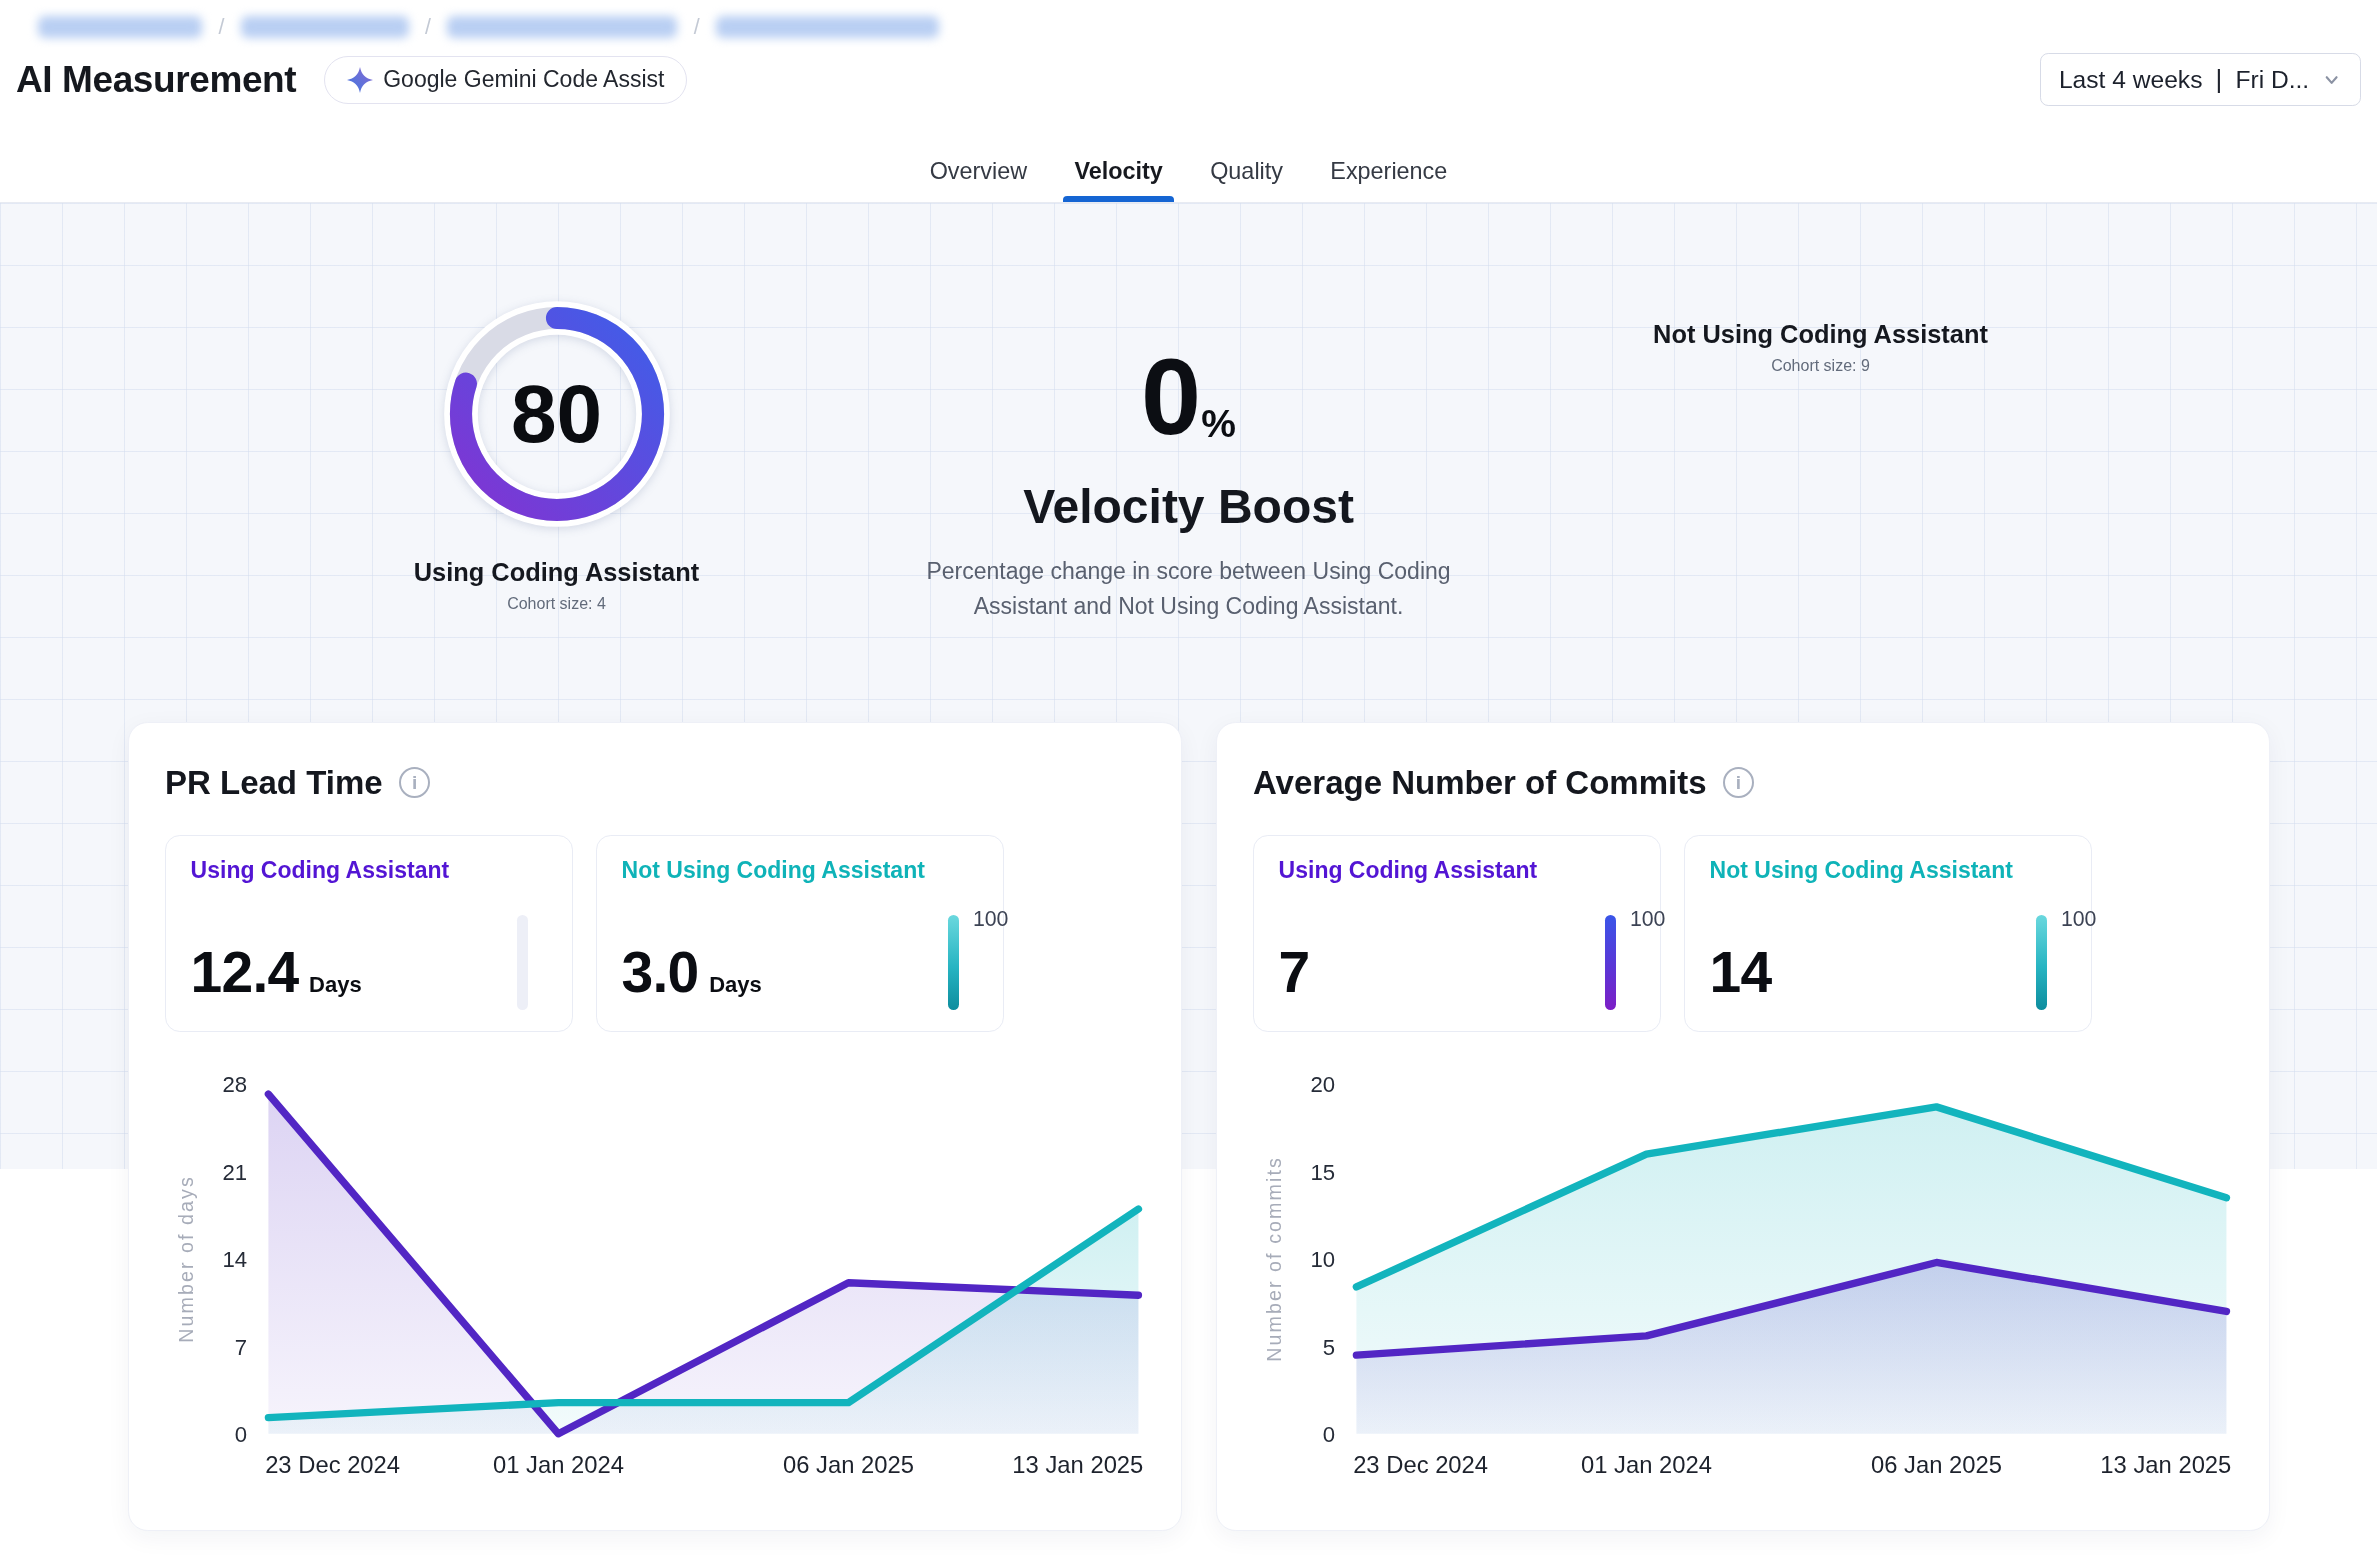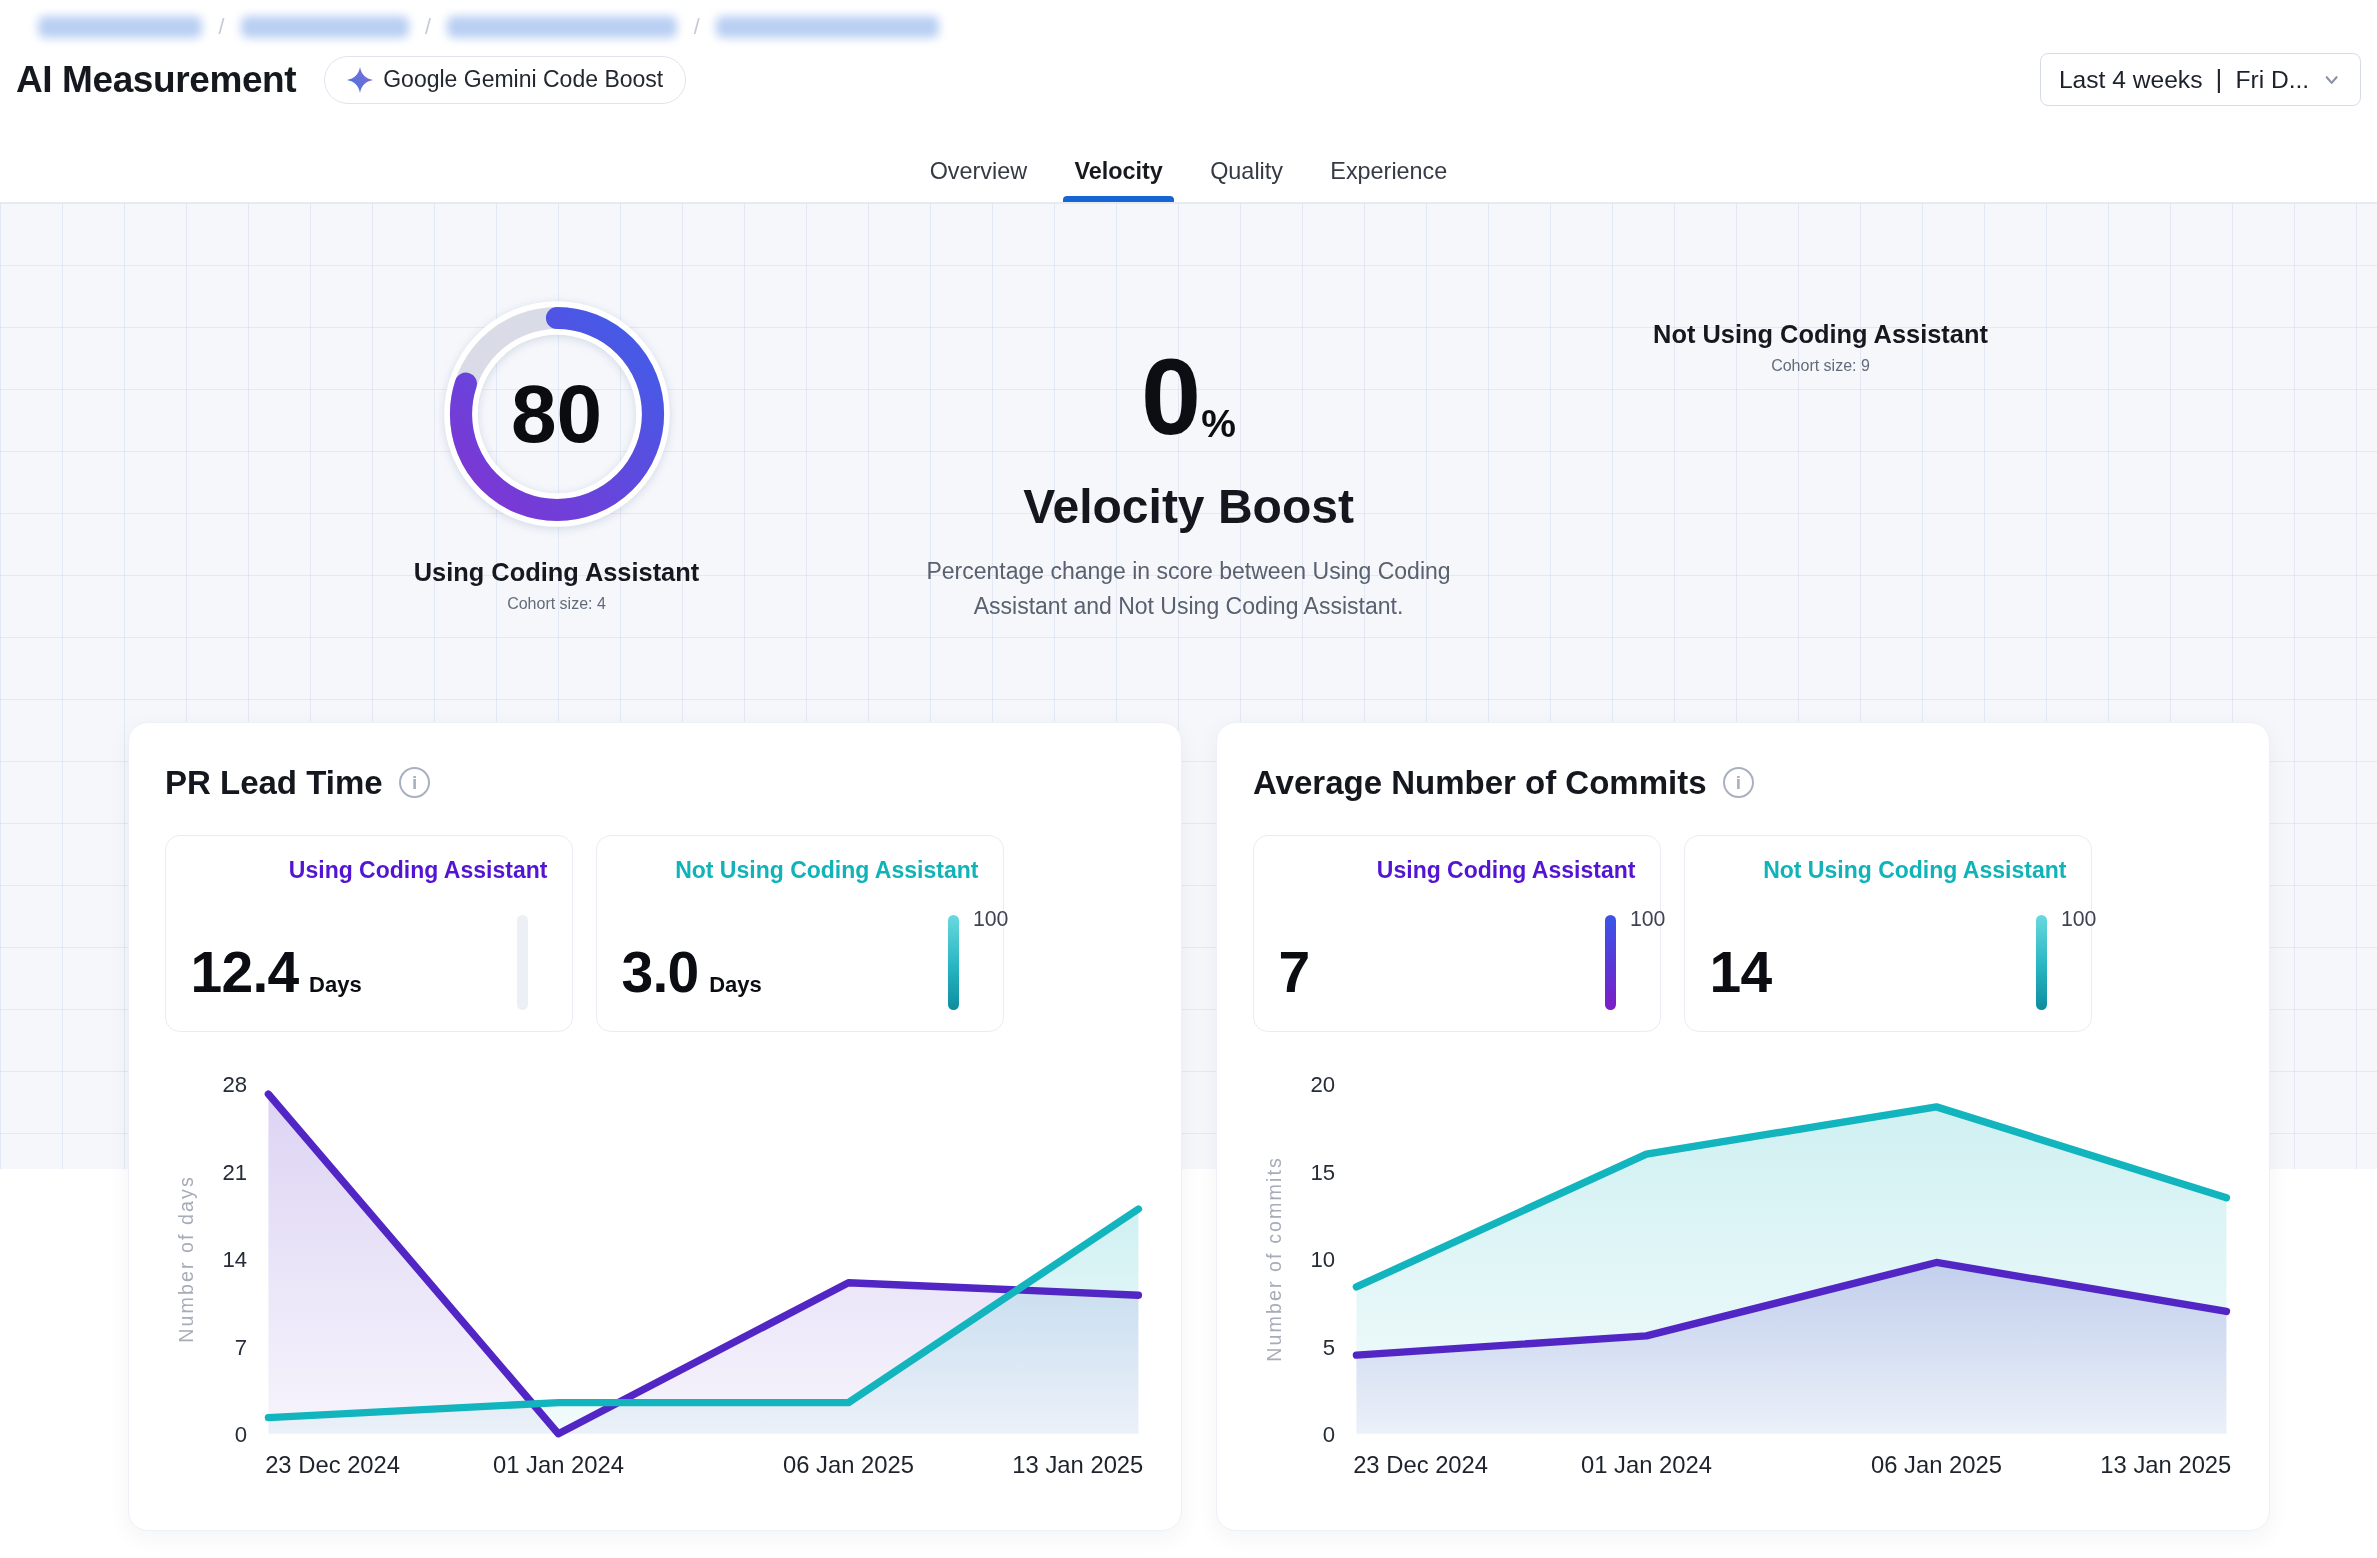--- a/index.html
+++ b/index.html
@@ -74,21 +74,20 @@
   .boost-num { font-size: 108px; font-weight: 800; line-height: 1; color: #0c0e13; }
   .boost-pct { font-size: 39px; font-weight: 700; align-self: flex-end; padding-bottom: 4.9px; color: #0c0e13; }
   .boost-title { margin-top: 28px; font-size: 48px; font-weight: 700; color: #14171e; }
   .boost-desc { margin-top: 19.7px; font-size: 23px; line-height: 1.55; color: #59606f; width: 525px; }
   
   .cards { display: flex; gap: 34px; padding: 97px 112px 0 128px; }
   .card {
     flex: 1; height: 809px; background: #ffffff; border: 0.8px solid #eef0f7;
     border-radius: 19.7px; padding: 41px 36px 0 36px;
     box-shadow: 0 6.6px 23px rgba(25,39,80,0.05);
-    text-align: right;
   }
   .card-title-row { display: flex; align-items: center; gap: 16.4px; }
   .card-title { font-size: 33px; font-weight: 700; color: #14171e; }
   .info-icon {
     width: 31px; height: 31px; border: 2.5px solid #a9b0bf; border-radius: 50%;
     color: #a9b0bf; font-size: 19px; font-weight: 600; display: flex;
     align-items: center; justify-content: center; cursor: pointer;
   }
   .metrics-row { display: flex; gap: 23px; margin-top: 33px; }
   .metric {
@@ -131,21 +130,21 @@
     <div class="badge">
       <svg width="26" height="26" viewBox="0 0 32 32">
         <defs>
           <linearGradient id="sparkGrad" x1="0" y1="1" x2="1" y2="0">
             <stop offset="0%" stop-color="#3e77e0"></stop>
               <stop offset="100%" stop-color="#8a6ad2"></stop>
           </linearGradient>
         </defs>
         <path d="M16 0 C17.6 9 23 14.4 32 16 C23 17.6 17.6 23 16 32 C14.4 23 9 17.6 0 16 C9 14.4 14.4 9 16 0 Z" fill="url(#sparkGrad)"></path>
       </svg>
-      <span>Google Gemini Code Boost</span>
+      <span>Google Gemini Code Assist</span>
     </div>
     <div class="date-filter">
       <span>Last 4 weeks</span>
       <span class="date-sep">|</span>
       <span>Fri D...</span>
       <svg width="21.3" height="21.3" viewBox="0 0 26 26">
         <polyline points="7,10 13,17 19,10" fill="none" stroke="#8b92a3" stroke-width="2.6" stroke-linecap="round" stroke-linejoin="round"></polyline>
       </svg>
     </div>
   </div>

